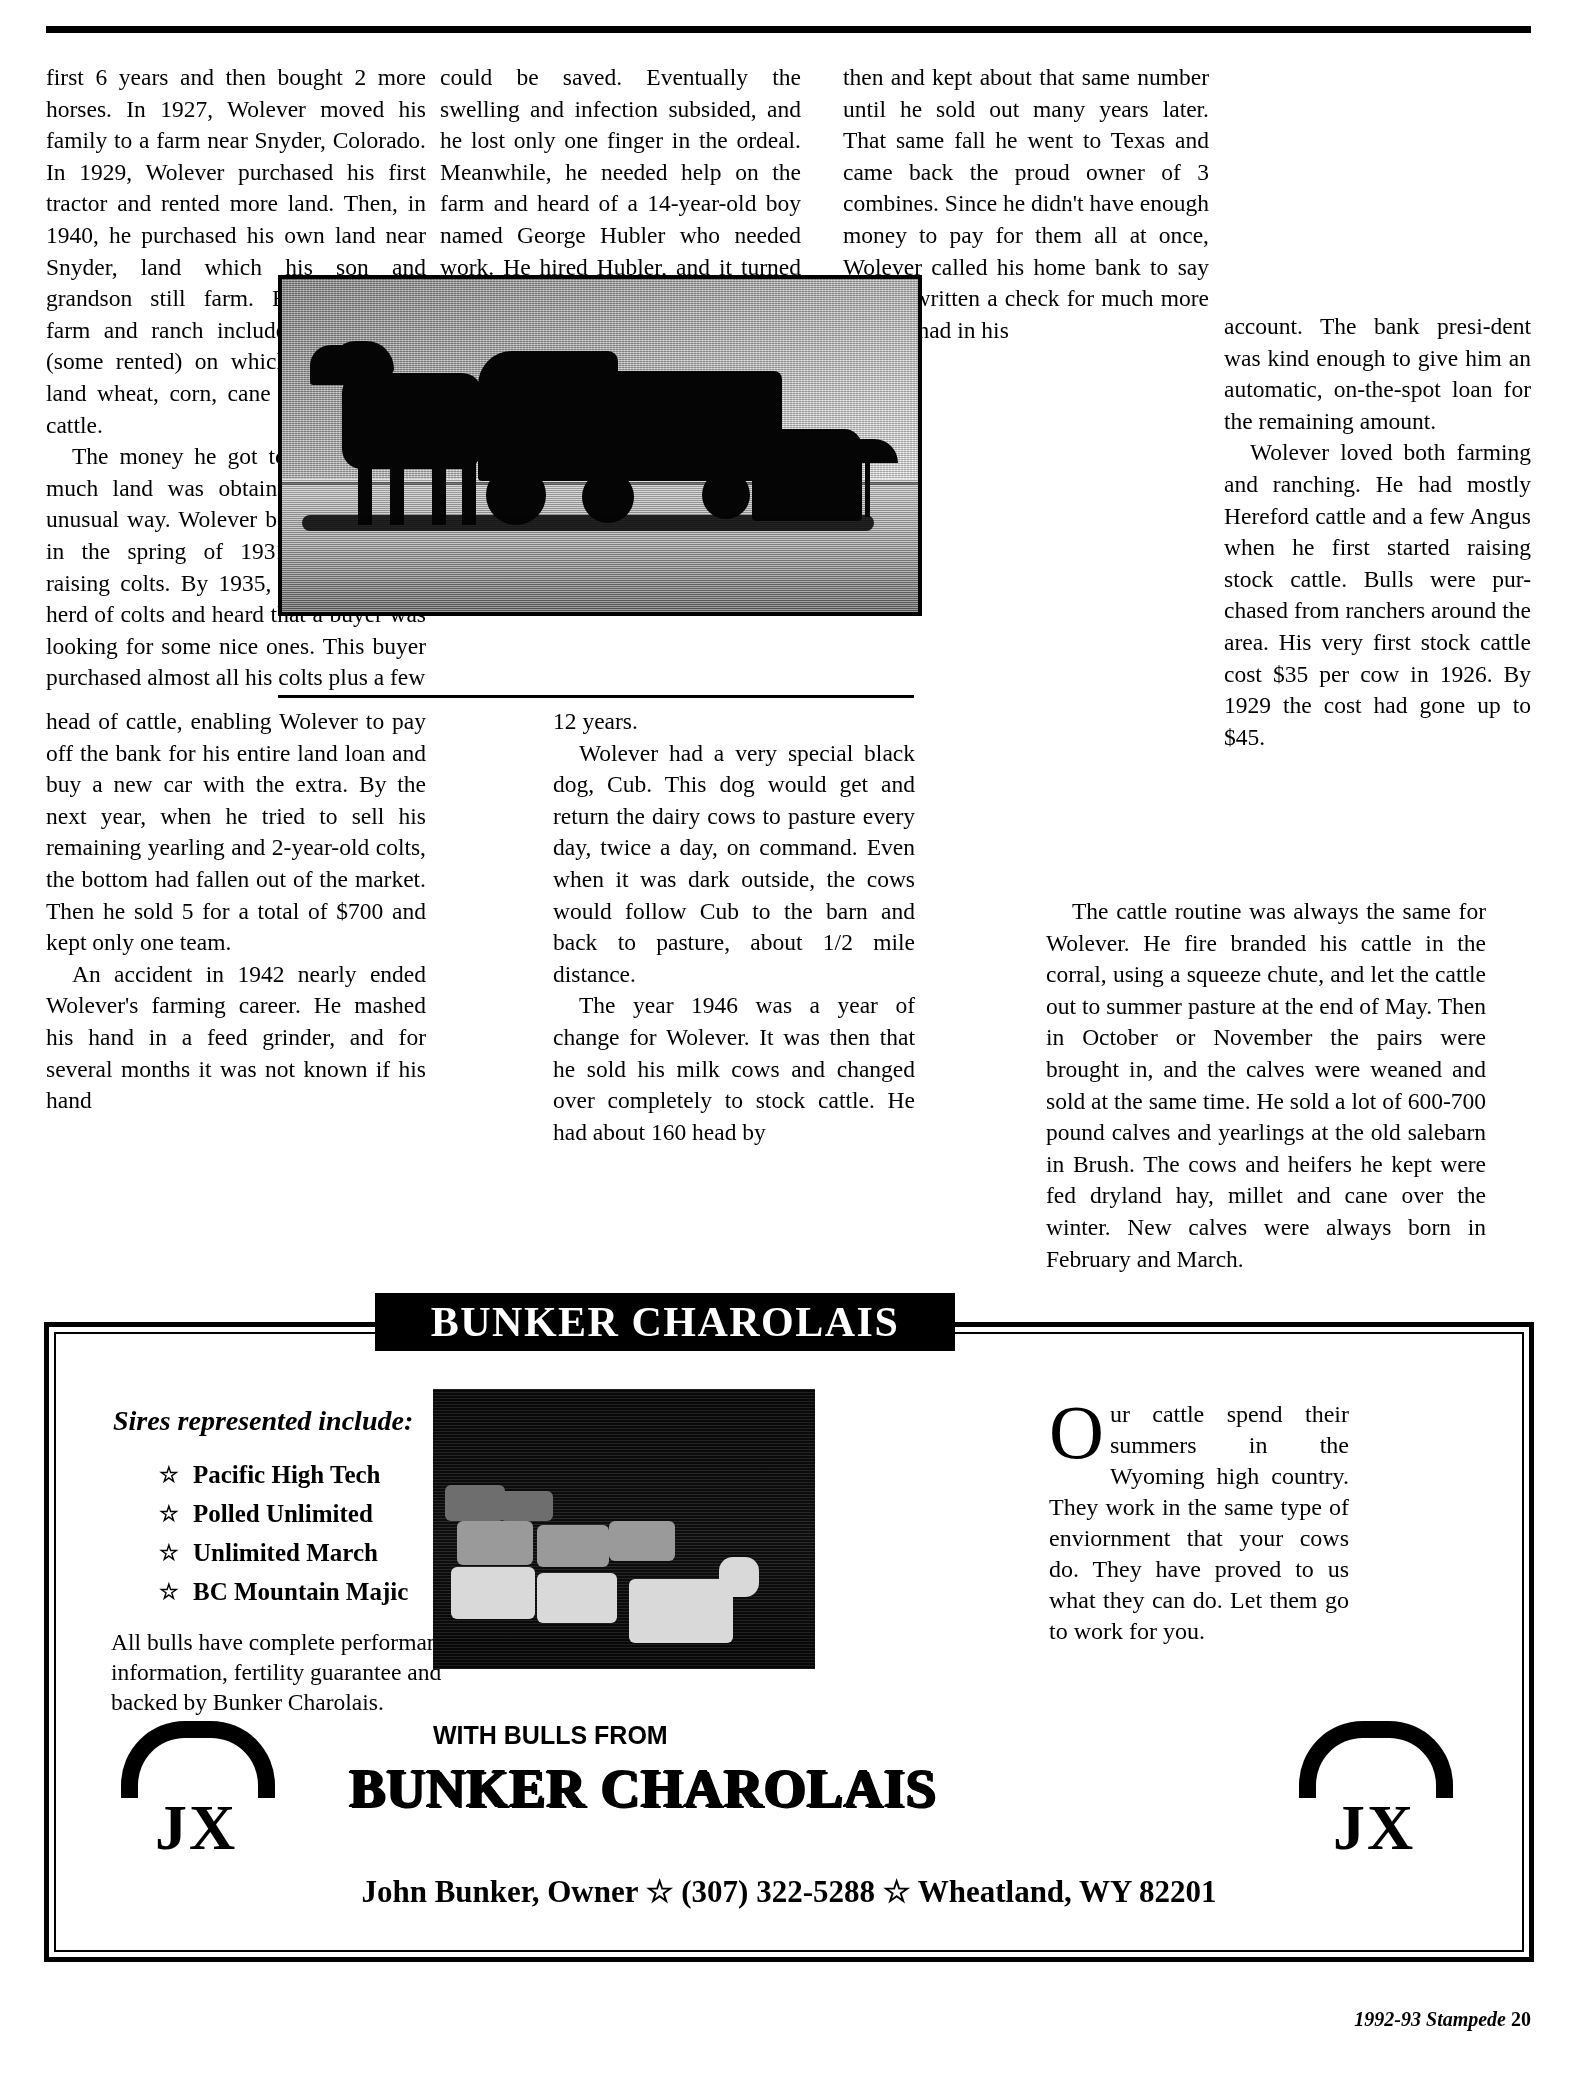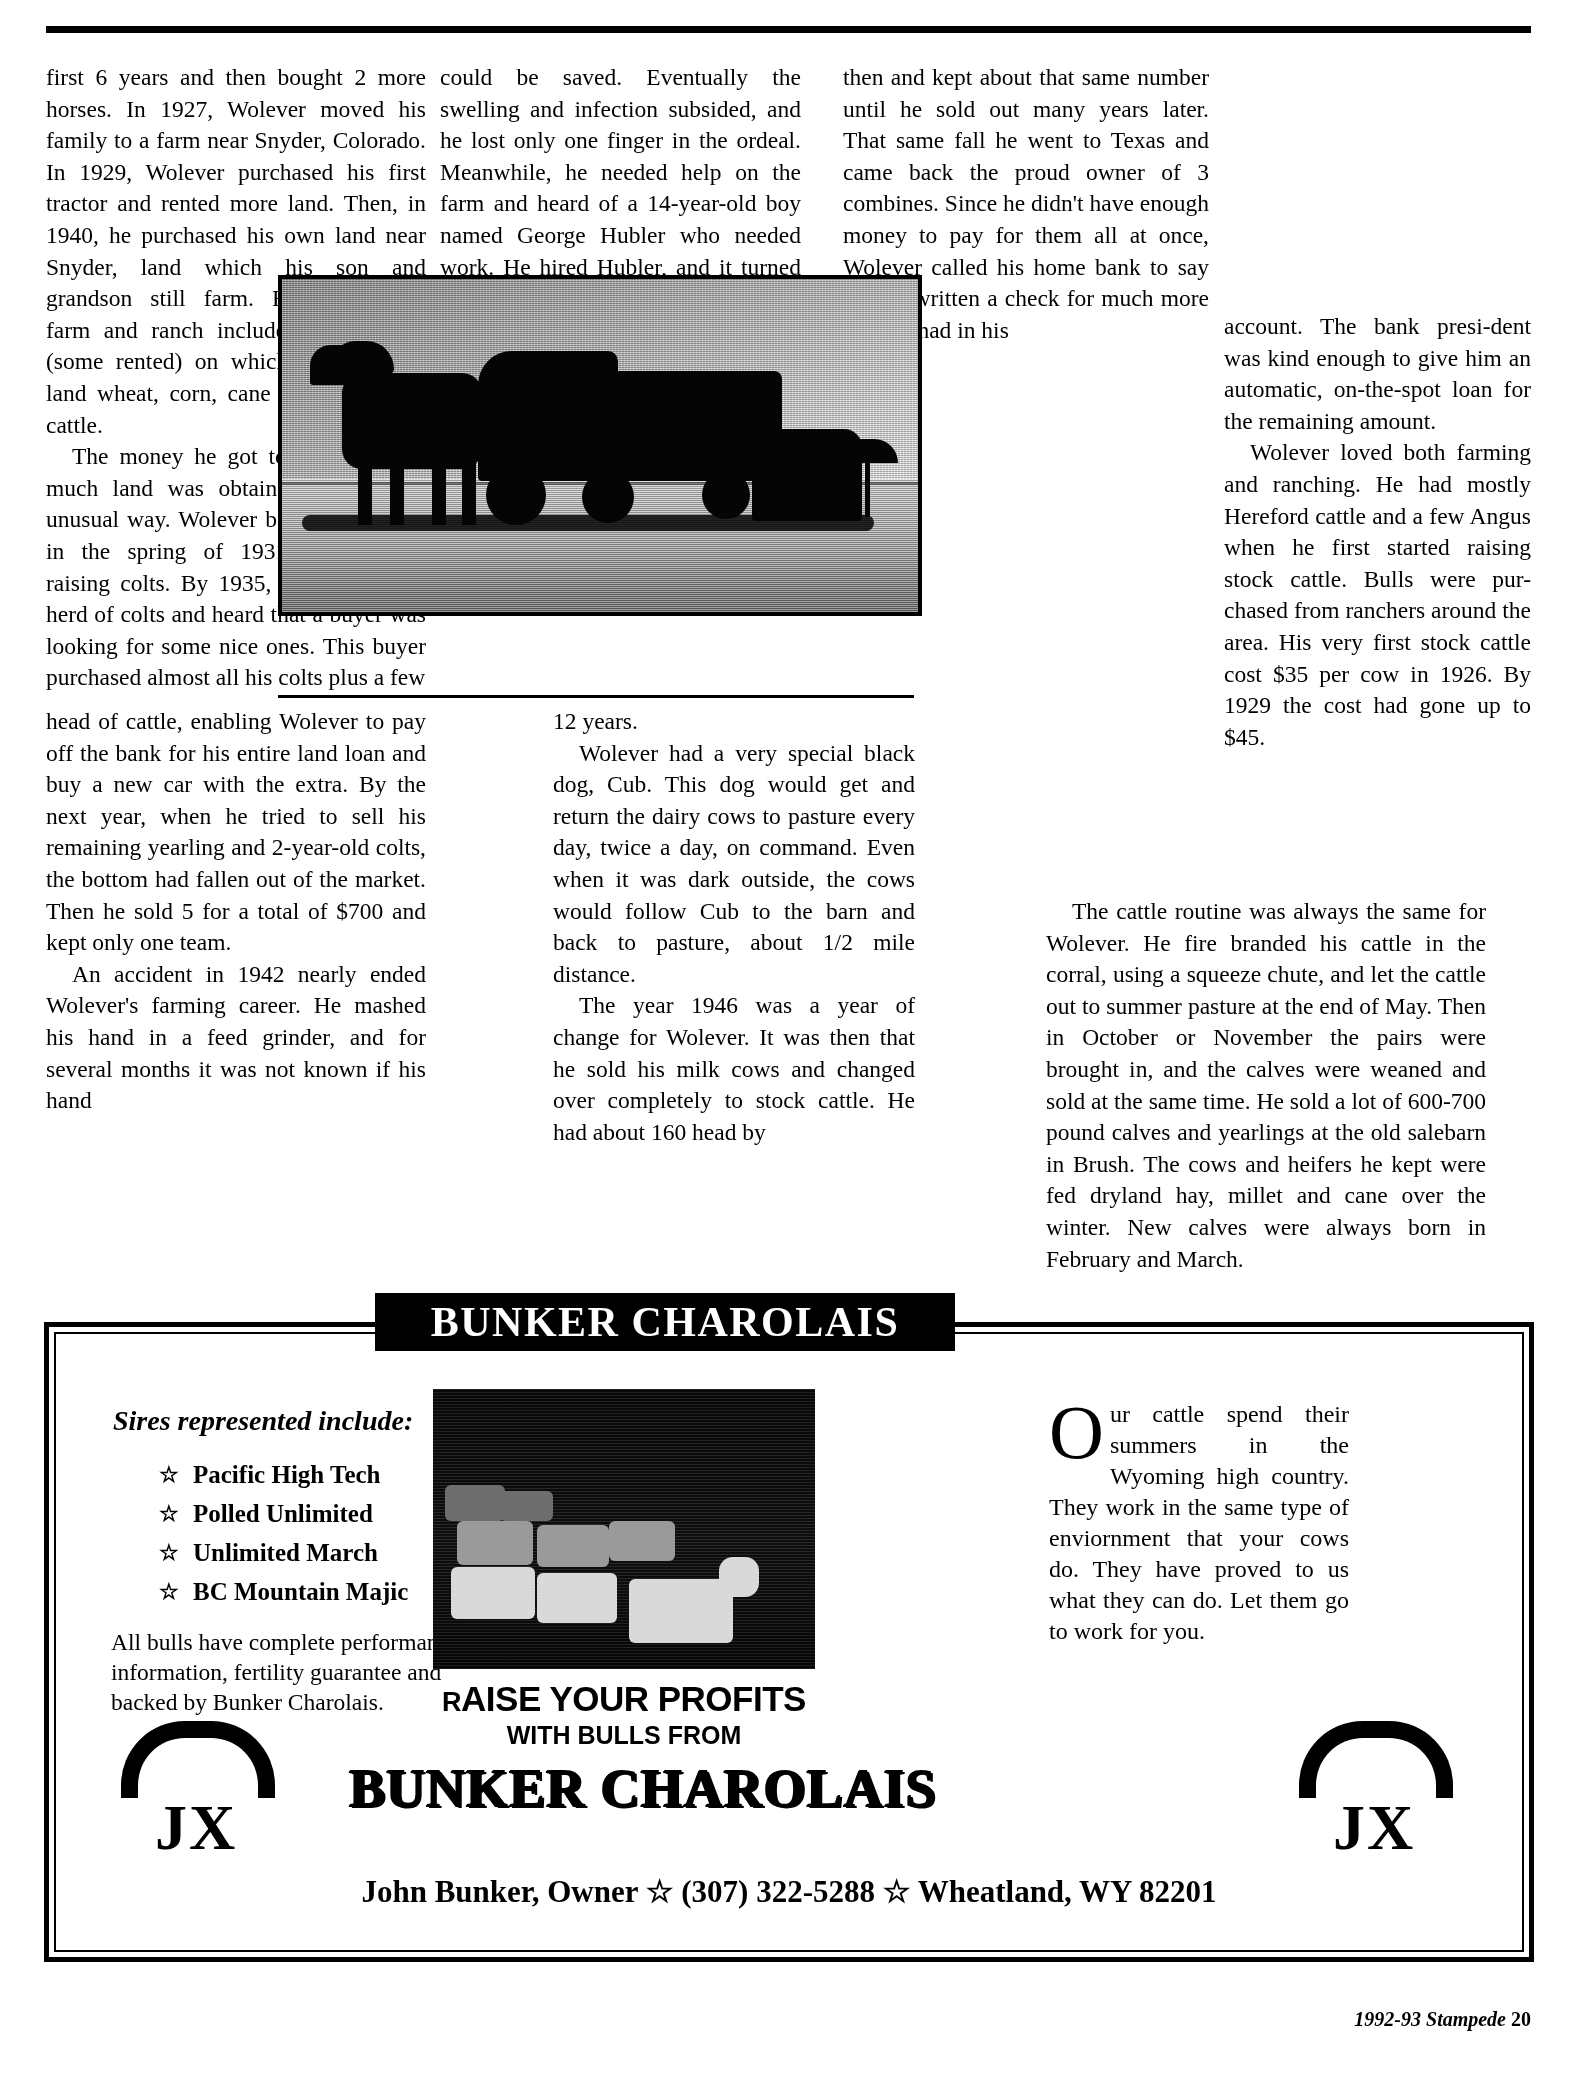--- a/index.html
+++ b/index.html
@@ -146,21 +146,21 @@
   .cow.dim{background:#9a9a9a;}
   .cow.dim2{background:#6e6e6e;}
 
   .raise{
     position:absolute;left:384px;top:352px;width:382px;text-align:center;
     font-family:"Liberation Sans", sans-serif;font-weight:700;
     font-size:35px;letter-spacing:-.5px;
   }
   .raise .sm{font-size:27px;}
   .withbulls{
-    position:absolute;left:384px;top:394px;width:382px;text-align:center;
+    position:absolute;left:384px;top:394px;width:382px;
     font-family:"Liberation Sans", sans-serif;font-weight:700;
     font-size:25px;
   }
   .bcwordmark{
     position:absolute;left:300px;top:430px;width:560px;text-align:center;
     font-family:"Liberation Serif", serif;font-weight:700;
     font-size:54px;letter-spacing:1px;
     text-shadow:2px 2px 0 #000, -1px 1px 0 #000;
     white-space:nowrap;
   }
@@ -300,23 +300,20 @@
       <div class="cow dim2" style="left:66px;top:102px;width:54px;height:30px;"></div>
       <div class="cow dim" style="left:24px;top:132px;width:76px;height:44px;"></div>
       <div class="cow dim" style="left:104px;top:136px;width:72px;height:42px;"></div>
       <div class="cow dim" style="left:176px;top:132px;width:66px;height:40px;"></div>
       <div class="cow" style="left:18px;top:178px;width:84px;height:52px;"></div>
       <div class="cow" style="left:104px;top:184px;width:80px;height:50px;"></div>
       <div class="cow" style="left:196px;top:190px;width:104px;height:64px;"></div>
       <div class="cow" style="left:286px;top:168px;width:40px;height:40px;border-radius:14px;"></div>
     </div>
 
-    <div class="raise">
-      <span class="sm">R</span><span>AISE YOUR PROFITS</span>
-    </div>
     <div class="withbulls">WITH BULLS FROM</div>
     <div class="bcwordmark">BUNKER CHAROLAIS</div>
 
     <div class="ad-right">
       <span class="dropcap">O</span><span>ur cattle spend their summers in the Wyoming high country. They work in the same type of enviornment that your cows do. They have proved to us what they can do. Let them go to work for you.</span>
     </div>
 
     <div class="jx left">
       <div class="arc"></div>
       <div class="lt">JX</div>

